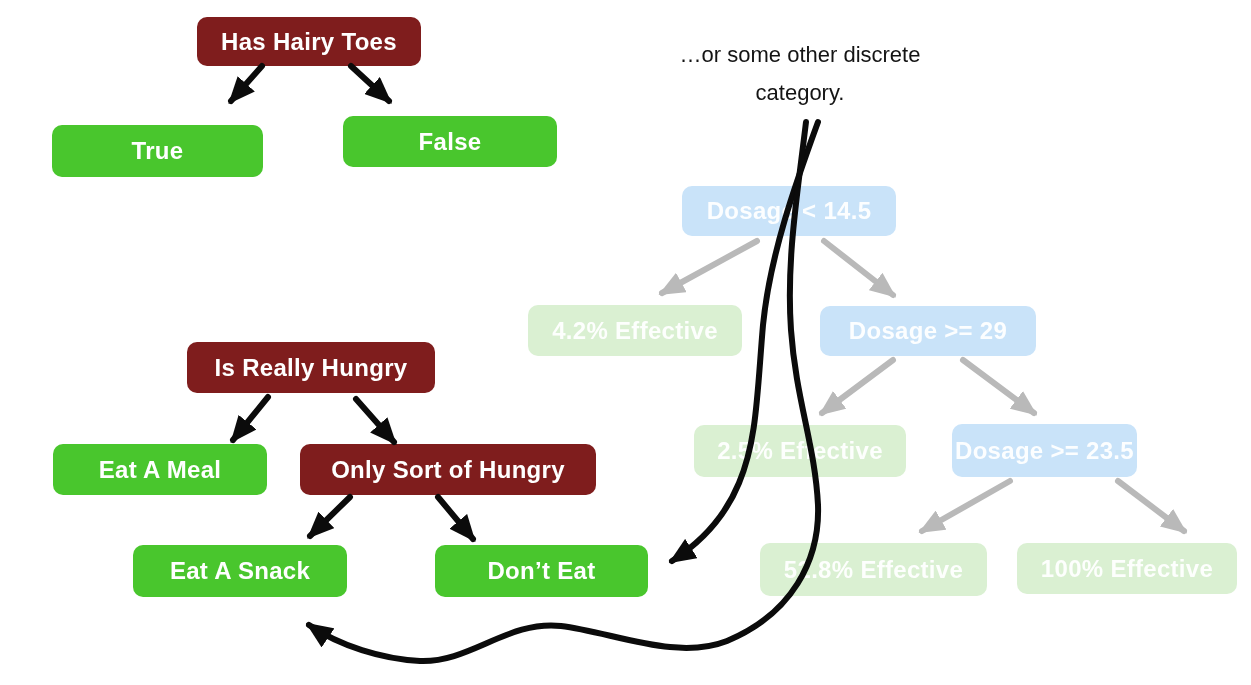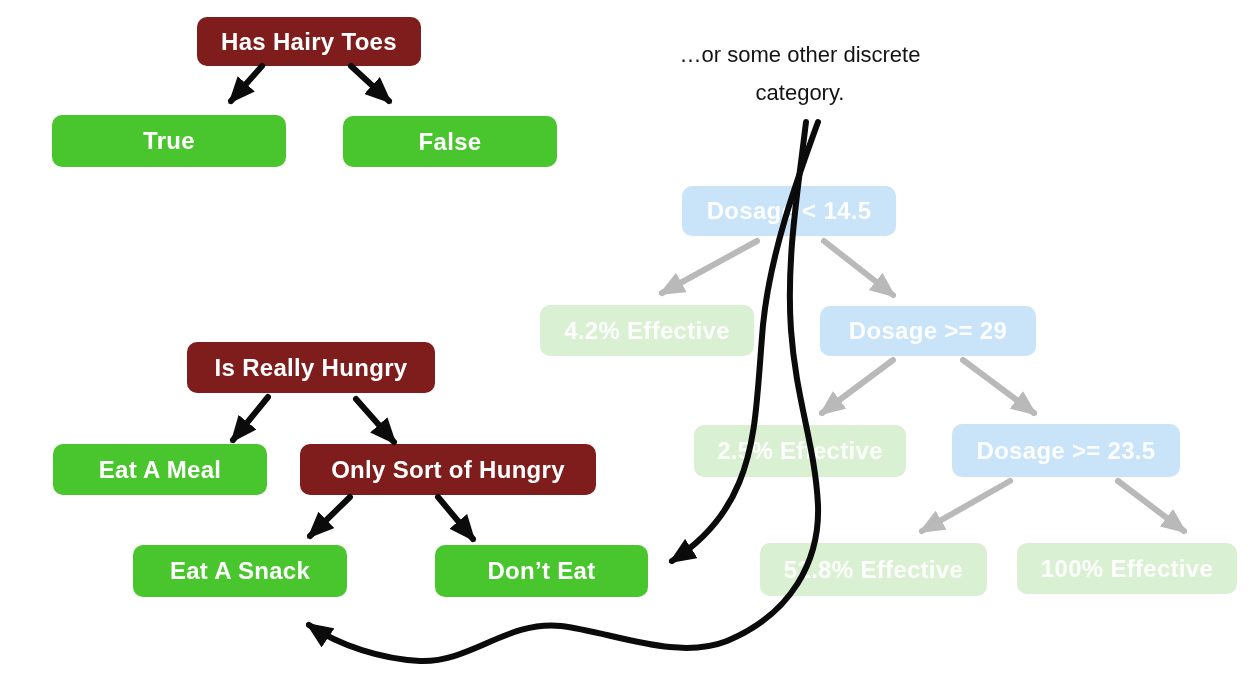--- a/index.html
+++ b/index.html
@@ -39,34 +39,34 @@
       <path d="M757 241 L662 293" marker-end="url(#ah-gray)"></path>
       <path d="M824 241 L893 295" marker-end="url(#ah-gray)"></path>
       <path d="M893 360 L822 413" marker-end="url(#ah-gray)"></path>
       <path d="M963 360 L1034 413" marker-end="url(#ah-gray)"></path>
       <path d="M1010 481 L922 531" marker-end="url(#ah-gray)"></path>
       <path d="M1118 481 L1184 531" marker-end="url(#ah-gray)"></path>
     </g>
   </svg>
 
   <div class="node blue" style="left:197px;top:17px;width:224px;height:49px;">Has Hairy Toes</div>
-  <div class="node green" style="left:52px;top:115px;width:234px;height:52px;">True</div>
+  <div class="node green" style="left:52px;top:125px;width:211px;height:52px;">True</div>
   <div class="node green" style="left:343px;top:116px;width:214px;height:51px;">False</div>
 
   <div class="node blue" style="left:187px;top:342px;width:248px;height:51px;">Is Really Hungry</div>
   <div class="node green" style="left:53px;top:444px;width:214px;height:51px;">Eat A Meal</div>
   <div class="node blue" style="left:300px;top:444px;width:296px;height:51px;text-align:right;">Only Sort of Hungry</div>
   <div class="node green" style="left:133px;top:545px;width:214px;height:52px;">Eat A Snack</div>
   <div class="node green" style="left:435px;top:545px;width:213px;height:52px;">Don’t Eat</div>
 
   <div class="node fblue" style="left:682px;top:186px;width:214px;height:50px;">Dosage &lt; 14.5</div>
-  <div class="node fgreen" style="left:540px;top:305px;width:214px;height:51px;">4.2% Effective</div>
+  <div class="node fgreen" style="left:528px;top:305px;width:214px;height:51px;">4.2% Effective</div>
   <div class="node fblue" style="left:820px;top:306px;width:216px;height:50px;">Dosage &gt;= 29</div>
   <div class="node fgreen" style="left:694px;top:425px;width:212px;height:52px;">2.5% Effective</div>
-  <div class="node fblue" style="left:952px;top:424px;width:228px;height:53px;">Dosage &gt;= 23.5</div>
+  <div class="node fblue" style="left:952px;top:424px;width:185px;height:53px;">Dosage &gt;= 23.5</div>
   <div class="node fgreen" style="left:760px;top:543px;width:227px;height:53px;">52.8% Effective</div>
   <div class="node fgreen" style="left:1017px;top:543px;width:220px;height:51px;">100% Effective</div>
 
   <div class="annotation">
     <div>…or some other discrete</div>
     <div>category.</div>
   </div>
 
   <svg class="overlay" width="1251" height="685" viewBox="0 0 1251 685">
     <defs>

